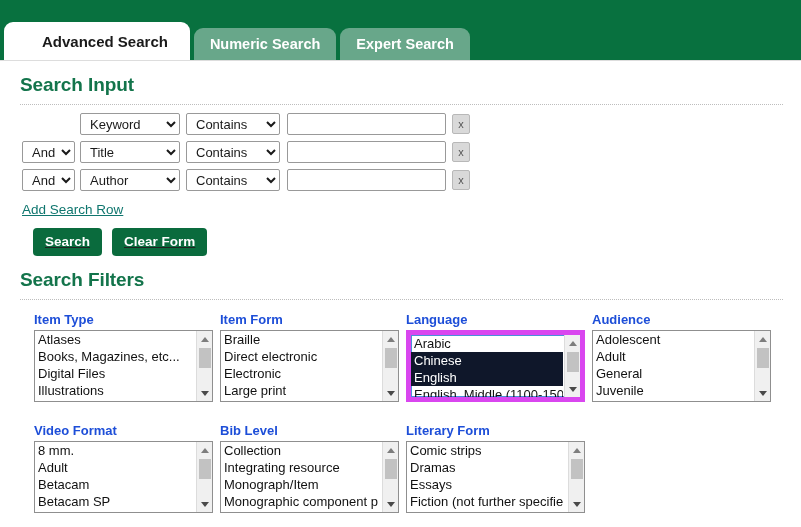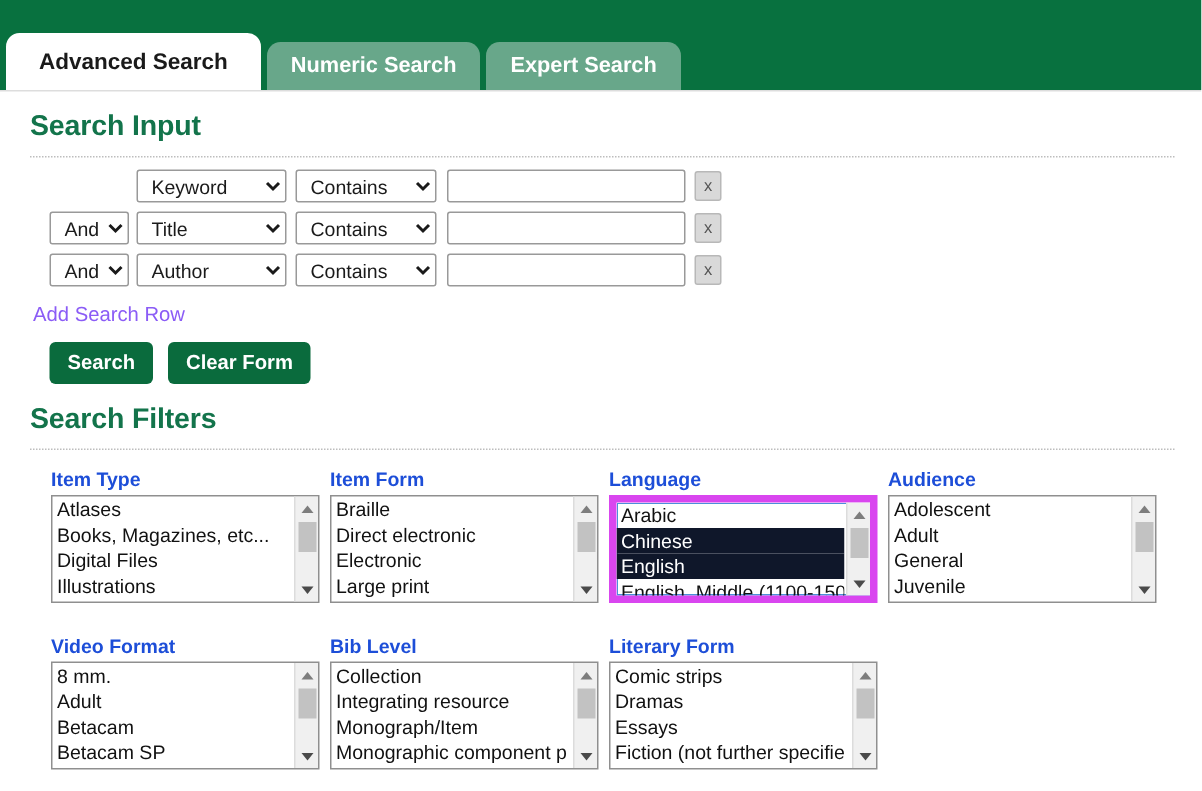--- a/index.html
+++ b/index.html
@@ -48,21 +48,21 @@
   }
   .tab.inactive {
     background: #68a78a;
     color: #ffffff;
     padding-top: 8px;
     padding-bottom: 7px;
   }
   .tab.active {
     background: #ffffff;
     color: #1a1a1a;
-    padding: 11px 22px 10px 22px;
+    padding: 11px 22px 10px 38px;
     font-size: 15px;
   }
   .header-underline {
     position: absolute;
     left: 0;
     top: 60px;
     width: 801px;
     height: 1px;
     background: #dddddd;
   }
@@ -90,21 +90,21 @@
 
   
   .rows {
     padding: 6px 0 0 0;
   }
   .srow {
     display: flex;
     align-items: center;
     height: 26px;
     margin-bottom: 2px;
-    padding-left: 33px;
+    padding-left: 22px;
   }
   select.ui {
     font-family: "Liberation Sans", sans-serif;
     font-size: 13px;
     color: #1a1a1a;
     background: #ffffff;
     border: 1px solid #999999;
     border-radius: 2px;
     height: 22px;
     padding: 1px 3px 1px 5px;
@@ -140,30 +140,32 @@
     line-height: 18px;
     text-align: center;
     cursor: pointer;
     user-select: none;
     padding: 0;
   }
   .addrow {
     padding: 7px 0 0 22px;
   }
   .addrow a {
-    color: #8b5cf6;
+    color: #0f766e;
     font-size: 13.5px;
+    text-decoration: underline;
     cursor: pointer;
   }
 
   
   .btnbar {
     padding: 11px 0 0 33px;
     display: flex;
     gap: 10px;
+    text-decoration: underline;
   }
   .gbtn {
     background: #0a6b3d;
     color: #ffffff;
     border: none;
     border-radius: 4px;
     font-family: "Liberation Sans", sans-serif;
     font-weight: bold;
     font-size: 13.5px;
     padding: 6px 12px 7px 12px;

